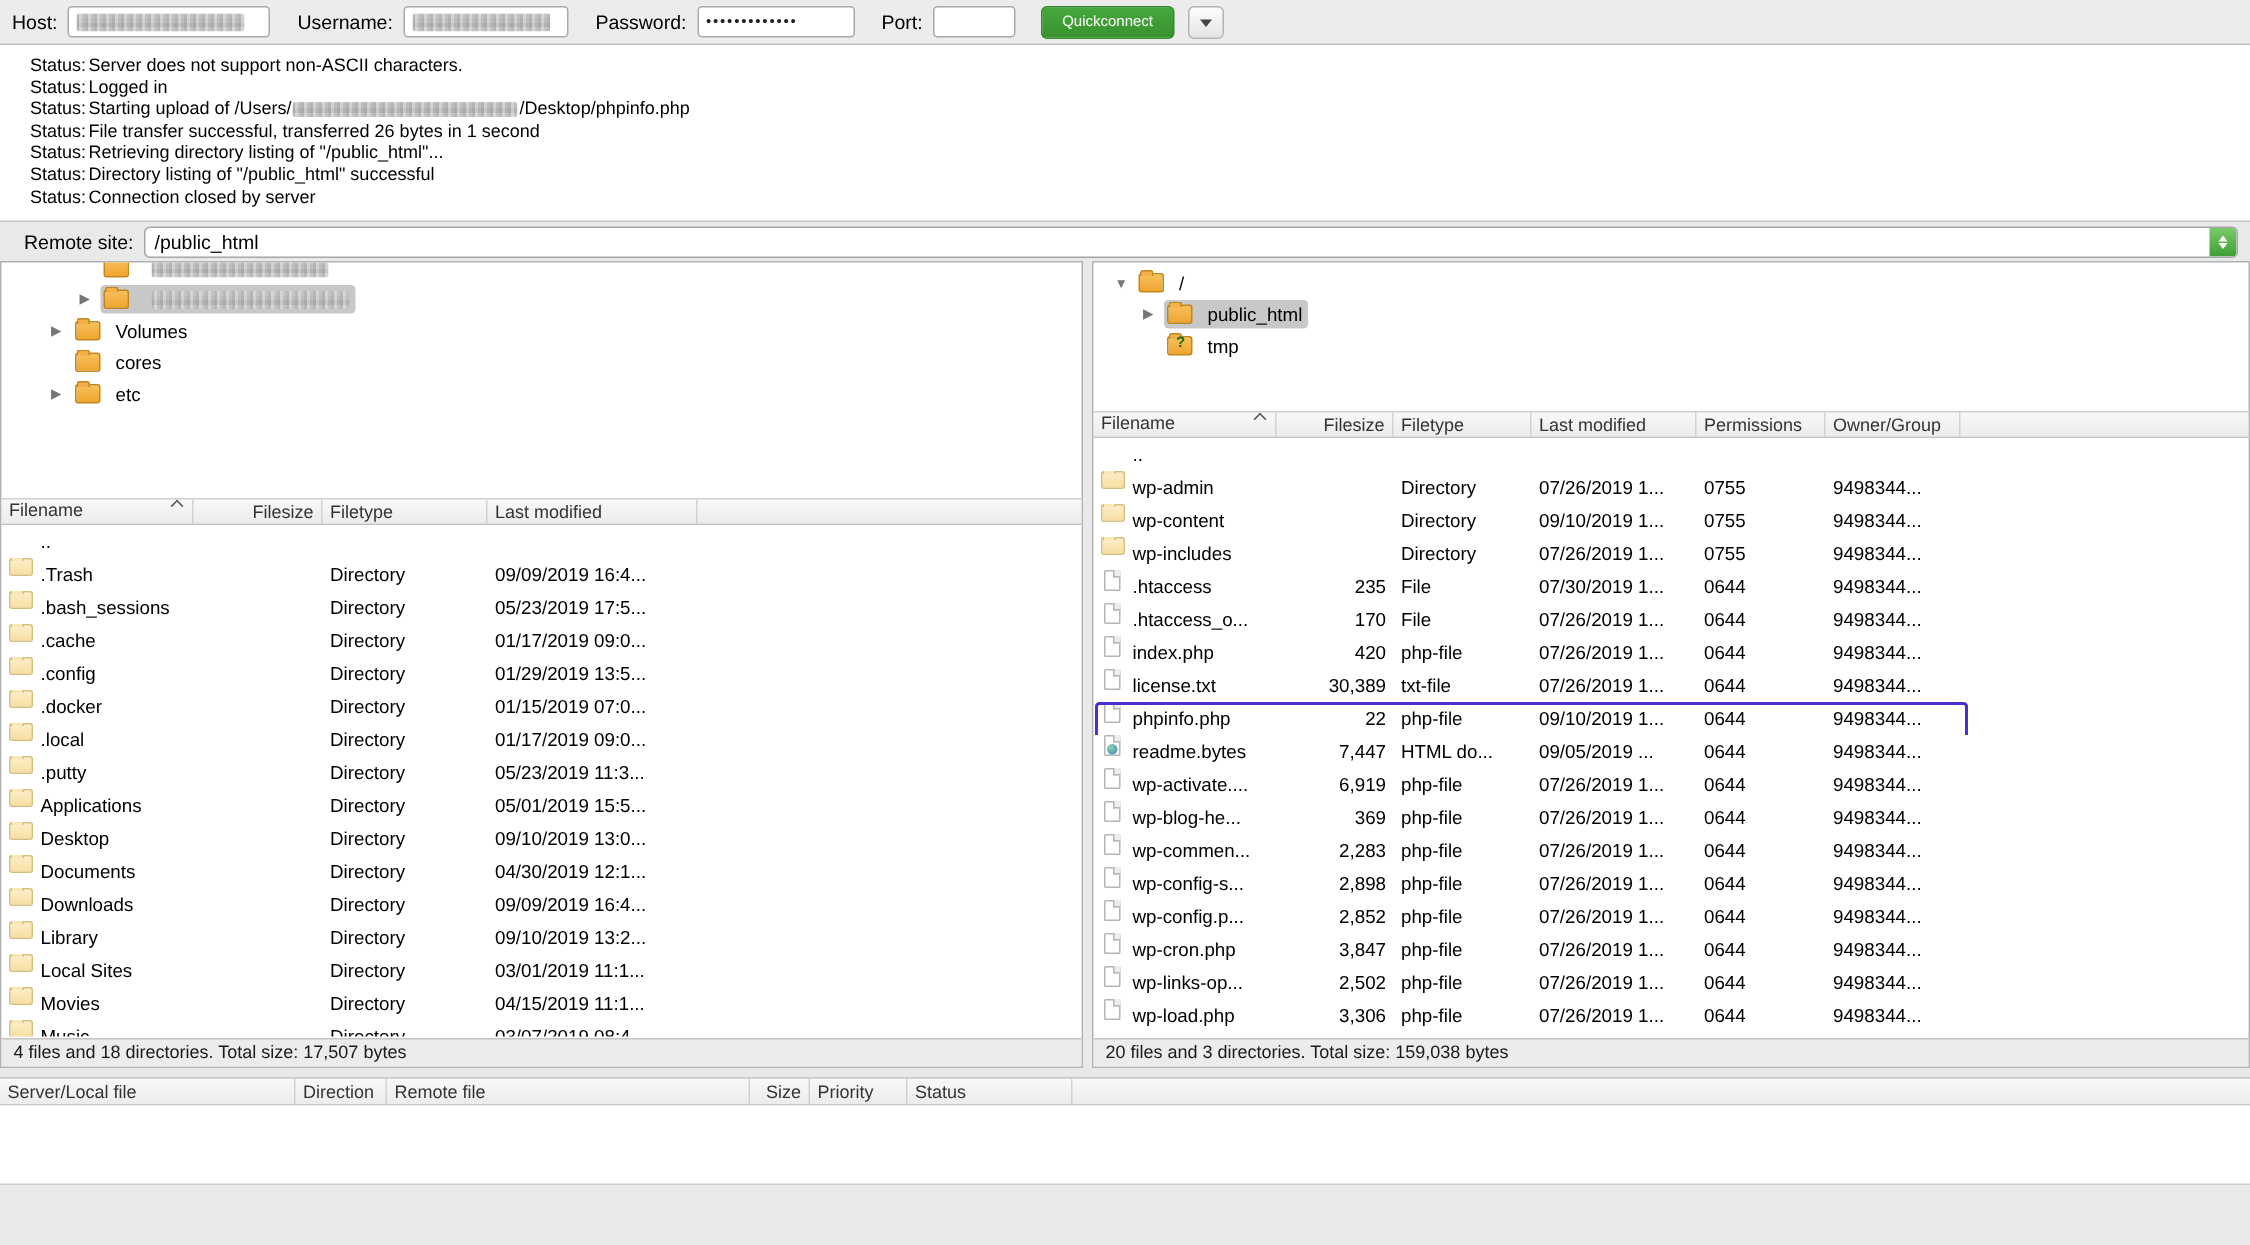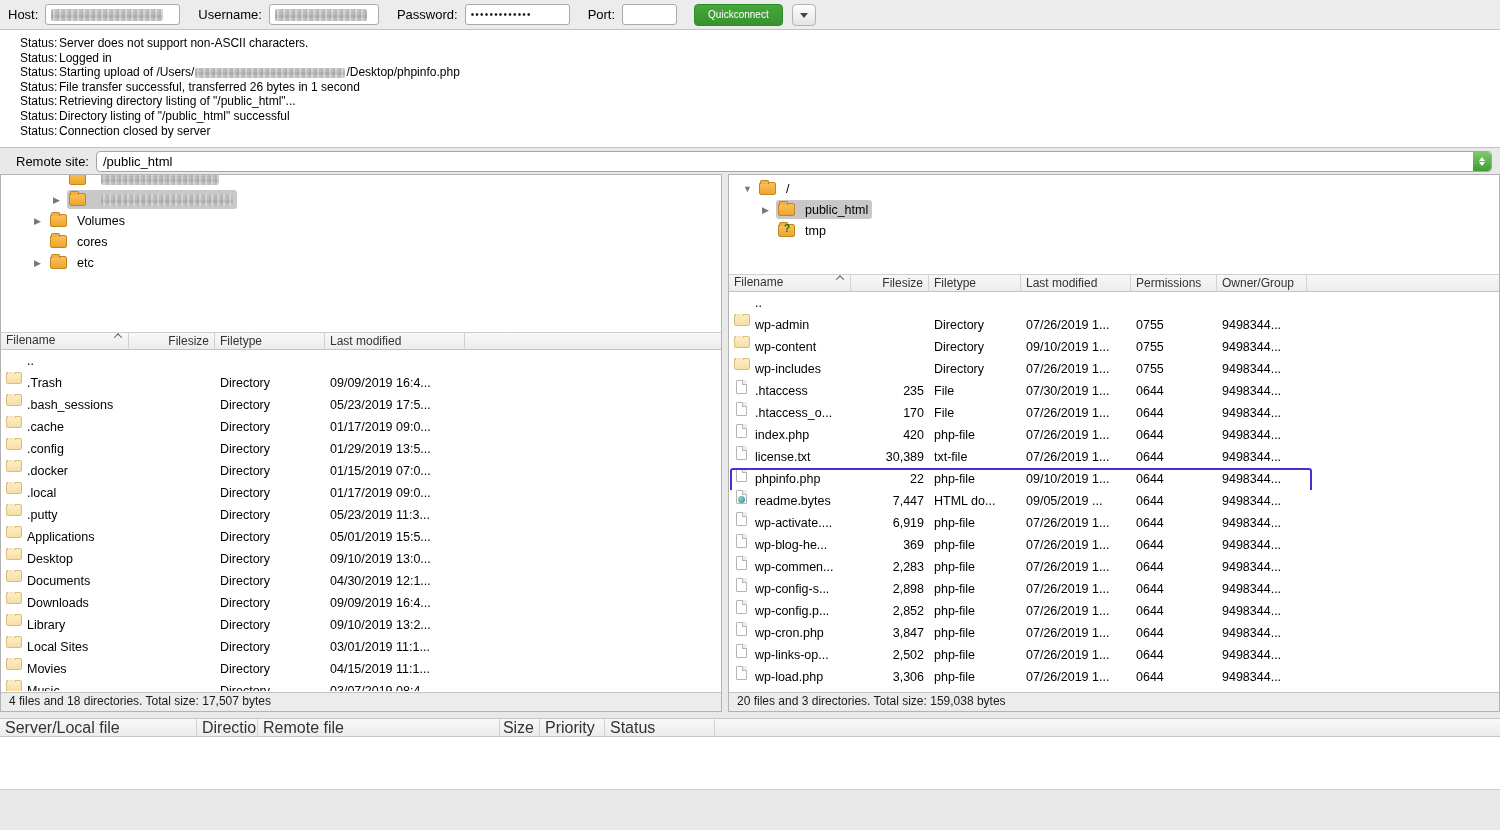--- a/index.html
+++ b/index.html
@@ -84,21 +84,21 @@
 .filelist .i-folder{background:linear-gradient(#fdeec8,#f7dfa2);border-color:#d9bd7e}
 .filelist .i-folder::before{background:#fae7b4;border-color:#d9bd7e}
 .i-folder-q::after{content:"?";position:absolute;left:5px;top:-2px;font-size:10px;font-weight:bold;color:#1c6e1c}
 .i-file,.i-html{width:11px;height:14px;background:#fff;border:1px solid #b5b5b5;border-radius:1px;margin:0 8px 0 2px}
 .i-file::before,.i-html::before{content:"";position:absolute;top:-1px;right:-1px;width:4px;height:4px;background:#ececec;border-left:1px solid #b5b5b5;border-bottom:1px solid #b5b5b5}
 .i-html::after{content:"";position:absolute;left:1px;top:5px;width:7px;height:7px;border-radius:50%;background:radial-gradient(circle at 35% 35%,#8fd6a8,#2f7fc0)}
 .i-none{visibility:hidden}
 
 
 .queue{flex:1;background:#e9e9e9;display:flex;flex-direction:column;overflow:hidden}
-.qheader{margin-top:6px;height:19px;flex:none;display:flex;background:linear-gradient(#f8f8f8,#ececec);border-top:1px solid #c6c6c6;border-bottom:1px solid #c6c6c6;font-size:16px;color:#333}
+.qheader{margin-top:6px;height:19px;flex:none;display:flex;background:linear-gradient(#f8f8f8,#ececec);border-top:1px solid #c6c6c6;border-bottom:1px solid #c6c6c6;font-size:12px;color:#333}
 .q1{width:197px}.q2{width:61px}.q3{width:242px}.q4{width:40px}.q5{width:65px}.q6{width:110px}
 .qbody{height:53px;flex:none;background:#fff;border-bottom:1px solid #ccc}
 .qrest{flex:1}
 </style>
 </head>
 <body>
 
 <div class="app">
 
   <div class="toolbar">

